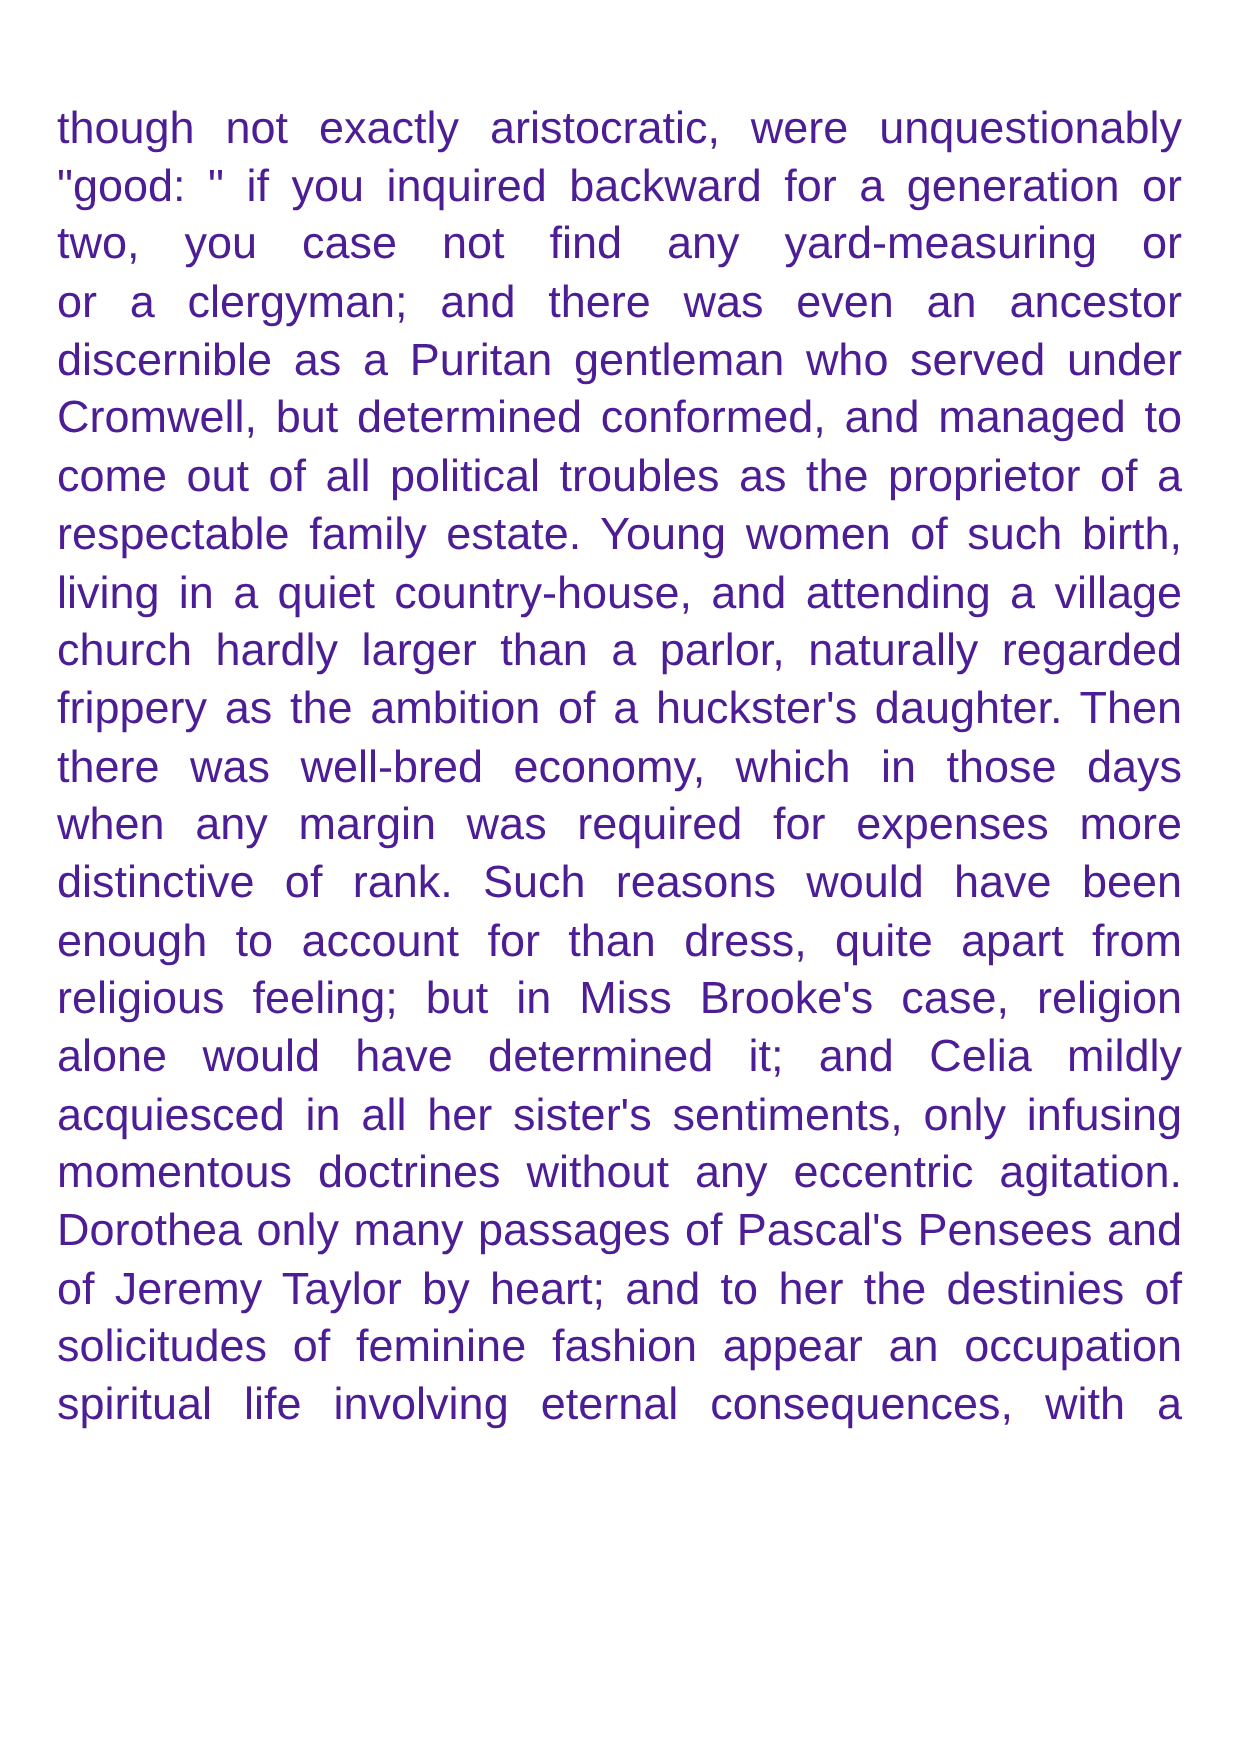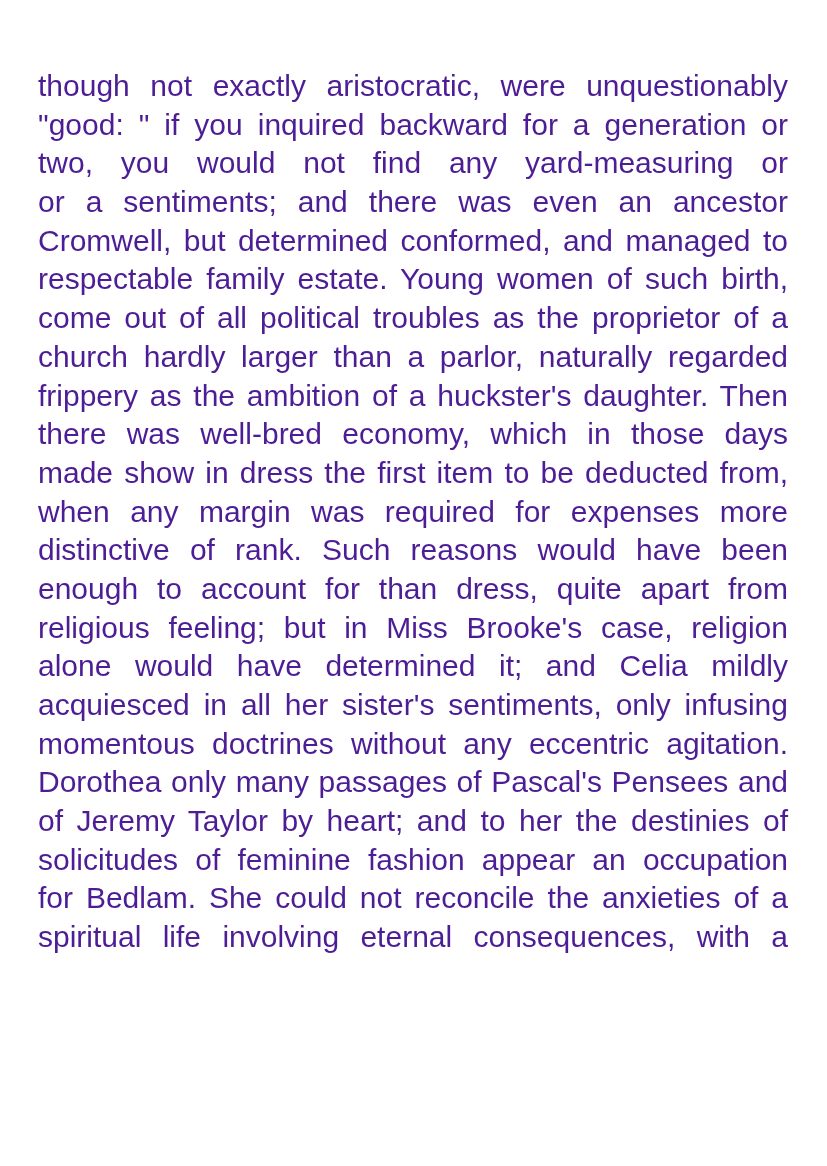--- a/index.html
+++ b/index.html
@@ -32,35 +32,35 @@
     height: 38.7px;
   }
 </style>
 </head>
 <body>
 
 <div class="page">
   <div class="text-block">
       <div class="line">though not exactly aristocratic, were unquestionably</div>
       <div class="line">"good: " if you inquired backward for a generation or</div>
-      <div class="line">two, you would not find any yard-measuring or</div>
-      <div class="line">or a sentiments; and there was even an ancestor</div>
+      <div class="line">two, you case not find any yard-measuring or</div>
+      <div class="line">or a clergyman; and there was even an ancestor</div>
+      <div class="line">discernible as a Puritan gentleman who served under</div>
       <div class="line">Cromwell, but determined conformed, and managed to</div>
+      <div class="line">come out of all political troubles as the proprietor of a</div>
       <div class="line">respectable family estate. Young women of such birth,</div>
-      <div class="line">come out of all political troubles as the proprietor of a</div>
+      <div class="line">living in a quiet country-house, and attending a village</div>
       <div class="line">church hardly larger than a parlor, naturally regarded</div>
       <div class="line">frippery as the ambition of a huckster's daughter. Then</div>
       <div class="line">there was well-bred economy, which in those days</div>
-      <div class="line">made show in dress the first item to be deducted from,</div>
       <div class="line">when any margin was required for expenses more</div>
       <div class="line">distinctive of rank. Such reasons would have been</div>
       <div class="line">enough to account for than dress, quite apart from</div>
       <div class="line">religious feeling; but in Miss Brooke's case, religion</div>
       <div class="line">alone would have determined it; and Celia mildly</div>
       <div class="line">acquiesced in all her sister's sentiments, only infusing</div>
       <div class="line">momentous doctrines without any eccentric agitation.</div>
       <div class="line">Dorothea only many passages of Pascal's Pensees and</div>
       <div class="line">of Jeremy Taylor by heart; and to her the destinies of</div>
       <div class="line">solicitudes of feminine fashion appear an occupation</div>
-      <div class="line">for Bedlam. She could not reconcile the anxieties of a</div>
       <div class="line">spiritual life involving eternal consequences, with a</div>
     </div>
 </div>
 
 </body></html>

